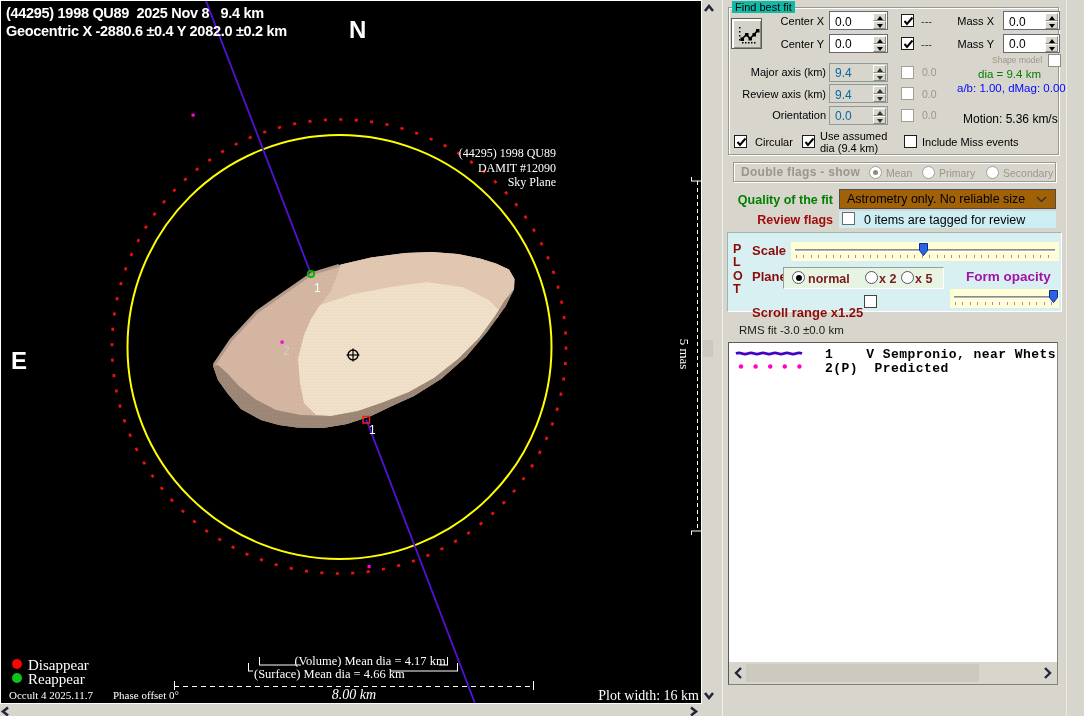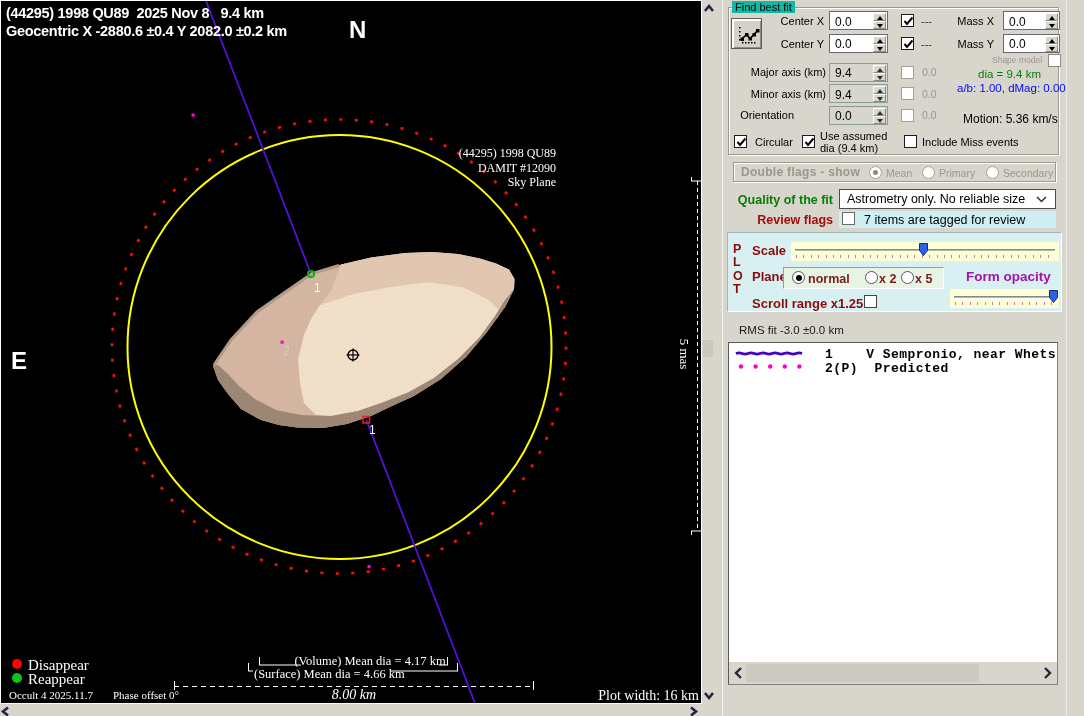--- a/index.html
+++ b/index.html
@@ -6,21 +6,21 @@
 .abs{position:absolute}
 .lbl{position:absolute;font-size:11px;color:#000;white-space:nowrap}
 .rlbl{position:absolute;font-size:11px;color:#000;white-space:nowrap;text-align:right}
 .spin{position:absolute;background:#fff;border:1px solid #68686f;height:19px}
 .spin .val{position:absolute;left:5px;top:2.5px;font-size:12px;color:#000}
 .spin .btns{position:absolute;right:1px;top:1px;width:13px;height:15.5px}
 .sbtn{position:absolute;left:0;width:13px;height:8px;background:#d8d5cd;border:1px solid #fff;border-right-color:#8a8a85;border-bottom-color:#8a8a85}
 .tri-u{position:absolute;left:3px;top:2px;width:0;height:0;border-left:3px solid transparent;border-right:3px solid transparent;border-bottom:4px solid #000}
 .tri-d{position:absolute;left:3px;top:2px;width:0;height:0;border-left:3px solid transparent;border-right:3px solid transparent;border-top:4px solid #000}
 .spin.dis{border-color:#8d9a98;background:#d8d5cd}
-.spin.dis .val{color:#000000}
+.spin.dis .val{color:#0369a1}
 .spin.dis .tri-u{border-bottom-color:#2a332a}
 .spin.dis .tri-d{border-top-color:#2a332a}
 .cb{position:absolute;width:13px;height:13px;background:#fff;border:1px solid #1c1c1c}
 .cb.dis{border-color:#a29f97}
 .cb svg{position:absolute;left:0;top:0}
 .glab{position:absolute;font-size:10.5px;color:#9a968e;white-space:nowrap}
 .radio{position:absolute;width:13px;height:13px;border-radius:50%;background:#fff;border:1px solid #8d8a83}
 .radio .dot{position:absolute;left:3px;top:3px;width:5px;height:5px;border-radius:50%;background:#6e6b65}
 .grp{position:absolute;border:1px solid #9b988f;box-shadow:inset 1px 1px 0 #fff, 1px 1px 0 #fff}
 .maroon{color:#8b0a0a;font-weight:bold;font-size:13px;position:absolute;white-space:nowrap}
@@ -232,37 +232,37 @@
       </span>
       <span class="sbtn" style="top:8px">
         <span class="tri-d"></span>
       </span>
     </span>
   </div>
 <div class="cb dis" style="left:901px;top:65.5px"></div>
 <div class="glab" style="left:922px;top:66px">0.0</div>
 <div class="lbl" style="left:978px;top:67.5px;color:#007f00;font-size:11.5px">dia = 9.4 km</div>
 
-<div class="rlbl" style="left:742px;top:87.5px;width:84px">Minor axis (km)</div>
+<div class="rlbl" style="left:742px;top:87.5px;width:84px">Review axis (km)</div>
 <div class="spin dis" style="left:829px;top:84px;width:59px">
     <span class="val">9.4</span>
     <span class="btns">
       <span class="sbtn" style="top:0">
         <span class="tri-u"></span>
       </span>
       <span class="sbtn" style="top:8px">
         <span class="tri-d"></span>
       </span>
     </span>
   </div>
 <div class="cb dis" style="left:901px;top:87px"></div>
 <div class="glab" style="left:922px;top:87.5px">0.0</div>
 <div class="lbl" style="left:957px;top:82px;color:#0008ff;font-size:11.5px">a/b: 1.00, dMag: 0.00</div>
 
-<div class="rlbl" style="left:710px;top:109px;width:84px">Orientation</div>
+<div class="rlbl" style="left:742px;top:109px;width:84px">Orientation</div>
 <div class="spin dis" style="left:829px;top:105.5px;width:59px">
     <span class="val">0.0</span>
     <span class="btns">
       <span class="sbtn" style="top:0">
         <span class="tri-u"></span>
       </span>
       <span class="sbtn" style="top:8px">
         <span class="tri-d"></span>
       </span>
     </span>
@@ -291,31 +291,31 @@
 <div class="radio" style="left:869px;top:166px;border-color:#a29f97">
     <span class="dot" style="background:#8d8a83"></span>
   </div>
 <div class="glab" style="left:886px;top:167px">Mean</div>
 <div class="radio" style="left:922px;top:166px;border-color:#a29f97"></div>
 <div class="glab" style="left:939px;top:167px">Primary</div>
 <div class="radio" style="left:986px;top:166px;border-color:#a29f97"></div>
 <div class="glab" style="left:1003px;top:167px">Secondary</div>
 
 <div class="maroon" style="left:693px;top:192.5px;color:#007f00;font-size:12.5px;width:140px;text-align:right">Quality of the fit</div>
-<div class="abs" style="left:839px;top:189px;width:217px;height:20px;background:#ffffff;border:1.5px solid #4c4c54">
+<div class="abs" style="left:839px;top:189px;width:217px;height:20px;background:#a16207;border:1.5px solid #4c4c54">
 <span style="position:absolute;left:7px;top:2px;font-size:12.5px">Astrometry only. No reliable size</span>
 <svg width="11" height="8" style="position:absolute;right:8px;top:6px">
       <path d="M1 1 L5.5 5.5 L10 1" fill="none" stroke="#333" stroke-width="1.5"></path>
     </svg>
 </div>
 
 <div class="maroon" style="left:693px;top:212.5px;color:#a00d0d;font-size:12.5px;width:140px;text-align:right">Review flags</div>
 <div class="abs" style="left:839px;top:211px;width:217px;height:17px;background:#cdeff3">
 <div class="cb" style="left:3px;top:1px;border-color:#6b6b66"></div>
-<span style="position:absolute;left:25px;top:1.5px;font-size:12.5px">7 items are tagged for review</span>
+<span style="position:absolute;left:25px;top:1.5px;font-size:12.5px">0 items are tagged for review</span>
 </div>
 
 <div class="abs" style="left:727px;top:232px;width:335px;height:80px;background:#d9f0f2;border:1px solid #9fb6b6;border-bottom-color:#fff;border-right-color:#fff"></div>
 <div class="maroon" style="left:733px;top:243px;line-height:13.4px;font-size:12.5px">P<br>L<br>O<br>T</div>
 <div class="maroon" style="left:752px;top:242.5px">Scale</div>
 <div class="slider" style="left:791px;top:242px;width:268px;height:19px">
 <div class="groove" style="left:4px;top:7px;width:260px"></div>
 <div class="ticks" style="left:5px;top:13px;width:258px"></div>
 <svg class="thumb" style="left:128px;top:1px" width="9" height="13">
       <path d="M0.5 0.5 h8 v7 l-4 5 l-4 -5 z" fill="#2a62e8" stroke="#0a2a88" stroke-width="1"></path>
@@ -332,21 +332,21 @@
 <div class="radio" style="left:900.5px;top:271px;border-color:#55555f"></div>
 <div class="lbl" style="left:915px;top:271.5px;font-weight:bold;font-size:12.5px;color:#7a1a1a">x 5</div>
 <div class="maroon" style="left:966px;top:269px;color:#a312a8;font-size:13.5px">Form opacity</div>
 <div class="slider" style="left:950px;top:288.5px;width:109px;height:19px">
 <div class="groove" style="left:4px;top:7px;width:101px"></div>
 <div class="ticks" style="left:5px;top:13px;width:99px"></div>
 <svg class="thumb" style="left:99px;top:1px" width="9" height="13">
       <path d="M0.5 0.5 h8 v7 l-4 5 l-4 -5 z" fill="#2a62e8" stroke="#0a2a88" stroke-width="1"></path>
     </svg>
 </div>
-<div class="maroon" style="left:752px;top:296px">Scroll range x1.25</div>
+<div class="maroon" style="left:752px;top:305px">Scroll range x1.25</div>
 <div class="cb" style="left:864px;top:294.5px;border-color:#444"></div>
 
 <div class="lbl" style="left:739px;top:324px;font-size:11.5px;color:#1a1a1a">RMS fit -3.0 ±0.0 km</div>
 
 <div class="abs" style="left:728px;top:342px;width:330px;height:343px;background:#fff;border:1px solid #828282;border-top-color:#5a5a5a;border-left-color:#5a5a5a">
 <svg width="328" height="40" style="position:absolute;left:0;top:0" xmlns="http://www.w3.org/2000/svg">
 <path d="M7 10.5 q3 -1.2 6 0 t6 0 t6 0 t6 0 t6 0 t6 0 t6 0 t6 0 t6 0 t6 0 t6 0" fill="none" stroke="#4400c4" stroke-width="2.8"></path>
 <circle cx="12" cy="23.5" r="2.2" fill="#ff00cc"></circle>
       <circle cx="26.6" cy="23.5" r="2.2" fill="#ff00cc"></circle>
       <circle cx="41.2" cy="23.5" r="2.2" fill="#ff00cc"></circle>

